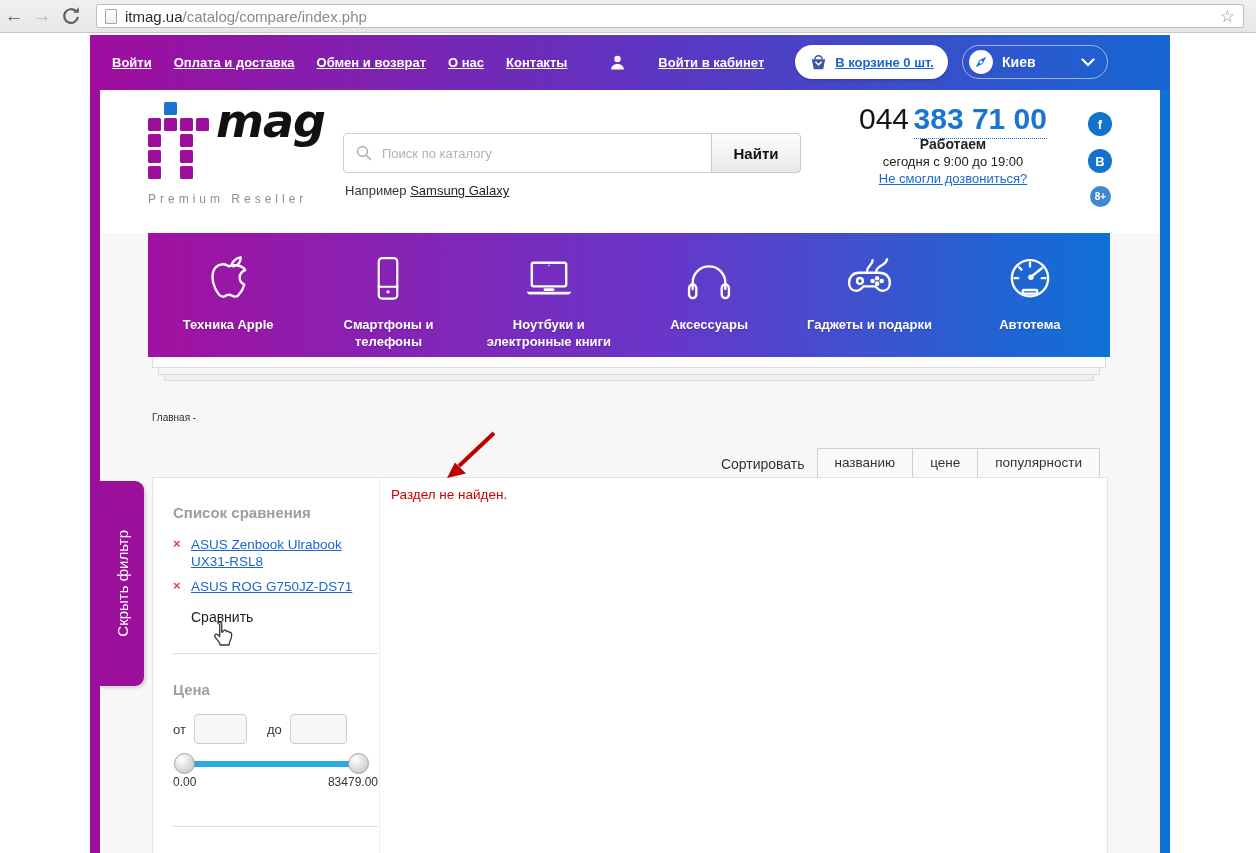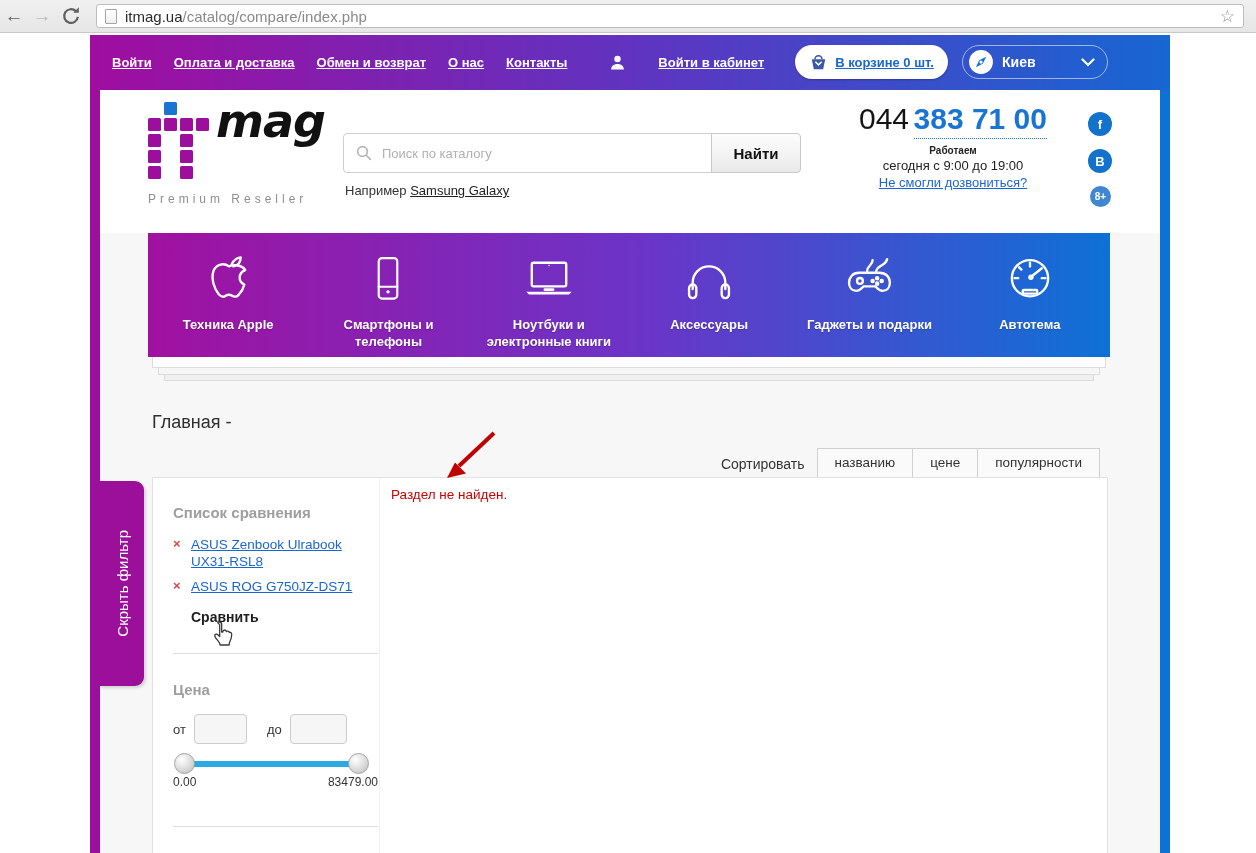--- a/index.html
+++ b/index.html
@@ -62,21 +62,21 @@
   .search-btn { width:90px; height:40px; margin-left:-1px; border:1px solid #c9c9c9; border-radius:0 4px 4px 0;
                 background:linear-gradient(#fdfdfd,#e9e9e9); font-size:15px; font-weight:bold; color:#111; cursor:pointer;
                 font-family:"Liberation Sans", sans-serif; }
   .search-hint { position:absolute; left:245px; top:93px; font-size:13px; color:#333; }
   .search-hint a { color:#222; text-decoration:underline; cursor:pointer; }
 
   .phone-block { position:absolute; left:742px; top:12px; width:222px; text-align:center; }
   .phone-line { white-space:nowrap; }
   .phone-code { font-size:30px; color:#141414; }
   .phone-num  { font-size:30px; font-weight:bold; color:#1a75d2; border-bottom:1px dotted #1a75d2; padding-bottom:3px; }
-  .work-title { font-size:10px; font-weight:bold; color:#222; margin-top:9px; }
+  .work-title { font-size:14px; font-weight:bold; color:#222; }
   .work-hours { font-size:13px; color:#222; margin-top:2px; }
   .callback   { font-size:13px; color:#1a66d0; text-decoration:underline; margin-top:2px; display:inline-block; cursor:pointer; }
 
   .social { position:absolute; left:988px; top:22px; width:26px; }
   .soc { width:24px; height:24px; border-radius:50%; background:#1272cc; color:#fff; font-size:13px; font-weight:bold;
          display:flex; align-items:center; justify-content:center; margin-bottom:13px; cursor:pointer; }
   .soc.gp { width:21px; height:21px; background:#3f87cf; font-size:10px; margin-left:2px; }
 
   
   .catbar { position:absolute; left:148px; top:233px; width:962px; height:124px;
@@ -87,40 +87,40 @@
   .cat-icon svg { stroke:#fff; fill:none; stroke-width:2.6; stroke-linecap:round; stroke-linejoin:round; }
   .cat-label { margin-top:6px; color:#fff; font-size:13px; font-weight:bold; text-align:center;
                line-height:1.3; width:136px; text-shadow:0 1px 1px rgba(0,0,0,.25); }
 
   .stack { position:absolute; background:#fdfdfd; border:1px solid #dcdcdc; border-top:none; z-index:1; }
   .stack.s1 { left:152px; top:357px; width:954px; height:11px; }
   .stack.s2 { left:158px; top:368px; width:942px; height:7px; background:#f6f6f6; }
   .stack.s3 { left:164px; top:375px; width:930px; height:6px; background:#efefef; }
 
   
-  .breadcrumb { position:absolute; left:152px; top:412px; font-size:18px; color:#2e2e2e; z-index:2; }
+  .breadcrumb { position:absolute; left:152px; top:412px; font-size:10px; color:#2e2e2e; z-index:2; }
   .sortbar { position:absolute; left:144px; top:449px; width:956px; height:29px; display:flex;
              justify-content:flex-end; align-items:flex-end; z-index:2;text-align:right; }
   .sort-label { font-size:14px; color:#333; margin-right:13px; margin-bottom:6px; }
   .sort-tab { border:1px solid #d0d0d0; background:#fafafa; font-size:13.5px; color:#333;
               padding:6px 17px 7px; margin-left:-1px; cursor:pointer; }
 
   
   .panel { position:absolute; left:152px; top:477px; width:956px; height:377px; background:#fff;
            border:1px solid #e2e2e2; z-index:2; }
   .col-sep { position:absolute; left:226px; top:0; bottom:0; width:1px; background:#f0f0f0; }
   .error-msg { position:absolute; left:238px; top:9px; font-size:13.5px; color:#cc0000; }
 
   .left-col { position:absolute; left:20px; top:0; width:205px; }
   .box-title { font-size:15px; font-weight:bold; color:#9e9e9e; }
   .cmp-title { position:absolute; top:26px; }
   .cmp-item { position:absolute; display:flex; }
   .cmp-x { color:#e04545; font-size:13px; font-weight:bold; width:18px; cursor:pointer; }
   .cmp-link { font-size:13.5px; color:#1a66d0; text-decoration:underline; line-height:17px; width:185px; cursor:pointer; }
-  .cmp-btn { position:absolute; left:18px; top:131px; font-size:14px; font-weight:bold; color:#1d1d1d; cursor:pointer; }
+  .cmp-btn { position:absolute; left:18px; top:131px; font-size:14px; font-weight:normal; color:#1d1d1d; cursor:pointer; }
   .hand { position:absolute; left:38px; top:142px; }
   .divider { position:absolute; left:0; width:205px; height:1px; background:#ddd; }
 
   .price-title { position:absolute; top:203px; }
   .price-row { position:absolute; top:236px; left:0; display:flex; align-items:center; }
   .price-lab { font-size:13px; color:#333; }
   .price-inp { width:53px; height:30px; background:#f6f6f6; border:1px solid #ccc; border-radius:4px;
                margin-left:8px; padding:0 6px; font-size:13px; color:#333; }
   .price-inp.to { width:57px; }
   .lab-to { margin-left:20px; }

